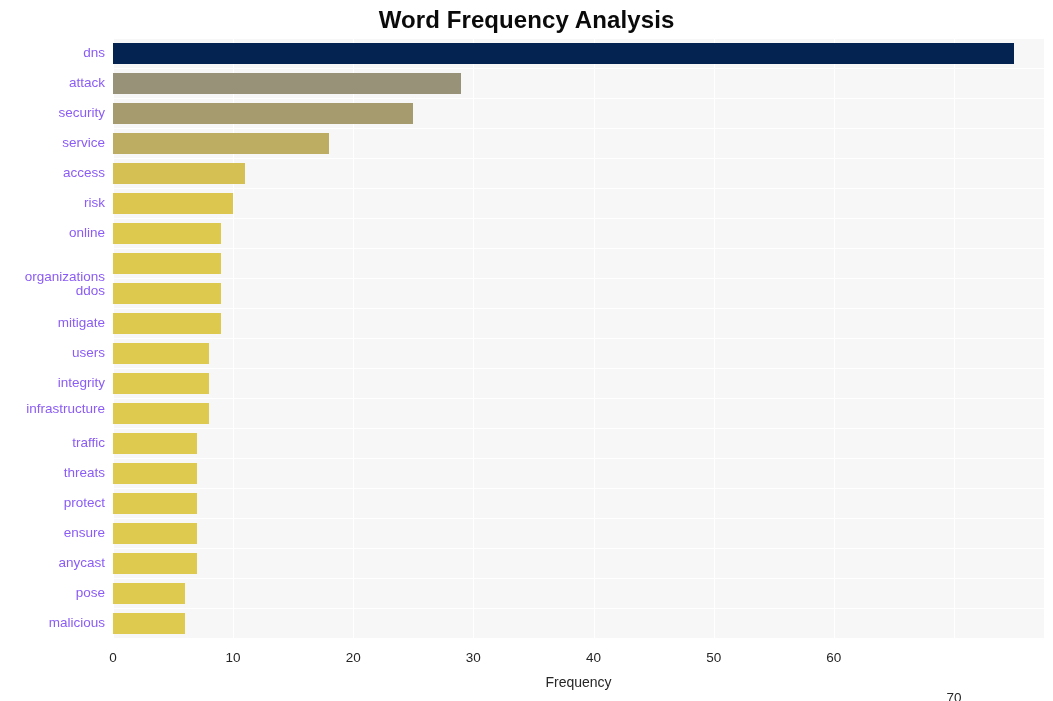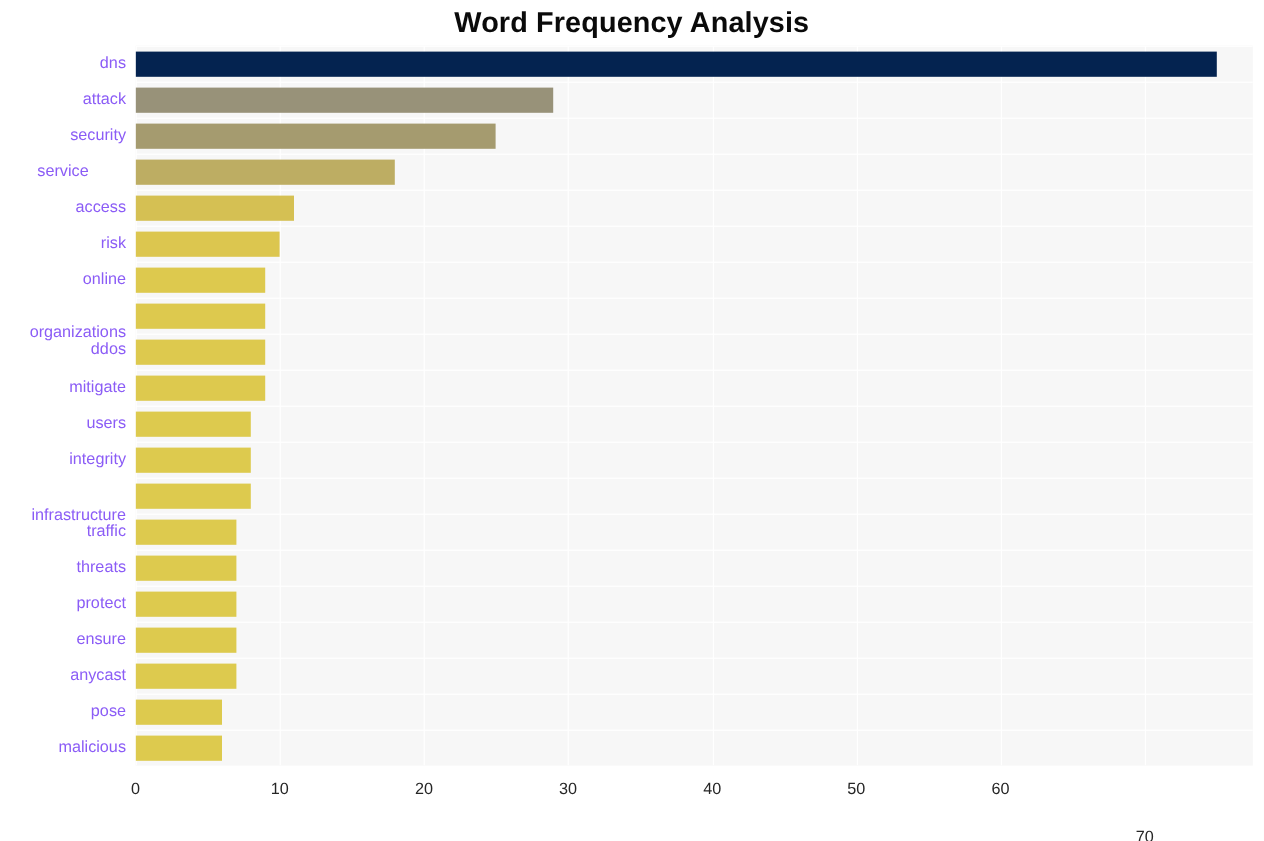--- a/index.html
+++ b/index.html
@@ -164,43 +164,44 @@
         <div class="bar" style="width: 84px; top: 515px; height: 21px; background: rgb(221, 202, 78);"></div>
         <div class="bar" style="width: 72px; top: 545px; height: 21px; background: rgb(221, 202, 78);"></div>
         <div class="bar" style="width: 72px; top: 575px; height: 21px; background: rgb(221, 202, 78);"></div>
       </div>
   </div>
 
   <div id="ylabels">
       <div class="ylabel" style="top: 8px;">dns</div>
       <div class="ylabel" style="top: 38px;">attack</div>
       <div class="ylabel" style="top: 68px;">security</div>
-      <div class="ylabel" style="top: 98px; text-align: center;">service</div>
+      <div class="ylabel" style="top: 98px;">service</div>
       <div class="ylabel" style="top: 128px;">access</div>
       <div class="ylabel" style="top: 158px;">risk</div>
       <div class="ylabel" style="top: 188px;">online</div>
       <div class="ylabel" style="top: 218px; margin-top: 28px;">ddos</div>
       <div class="ylabel" style="top: 232px;">organizations</div>
       <div class="ylabel" style="top: 278px;">mitigate</div>
       <div class="ylabel" style="top: 308px; margin-left: 27px;">users</div>
       <div class="ylabel" style="top: 338px;">integrity</div>
-      <div class="ylabel" style="top: 384px;">infrastructure</div>
+      <div class="ylabel" style="top: 364px;">infrastructure</div>
       <div class="ylabel" style="top: 398px;">traffic</div>
       <div class="ylabel" style="top: 428px;">threats</div>
       <div class="ylabel" style="top: 458px;">protect</div>
       <div class="ylabel" style="top: 488px;">ensure</div>
       <div class="ylabel" style="top: 518px;">anycast</div>
       <div class="ylabel" style="top: 548px;">pose</div>
       <div class="ylabel" style="top: 578px;">malicious</div>
     </div>
   <div id="xlabels">
       <div class="xlabel" style="left: 113px;">0</div>
       <div class="xlabel" style="left: 233.129px;">10</div>
       <div class="xlabel" style="left: 353.258px;">20</div>
       <div class="xlabel" style="left: 473.387px;">30</div>
       <div class="xlabel" style="left: 593.516px;">40</div>
       <div class="xlabel" style="left: 713.645px;">50</div>
       <div class="xlabel" style="left: 833.774px;">60</div>
       <div class="xlabel" style="left: 953.903px; margin-top: 40px;">70</div>
     </div>
 
+  <div id="xaxis-title">Frequency</div>
 
 </div>
 
 </body></html>

